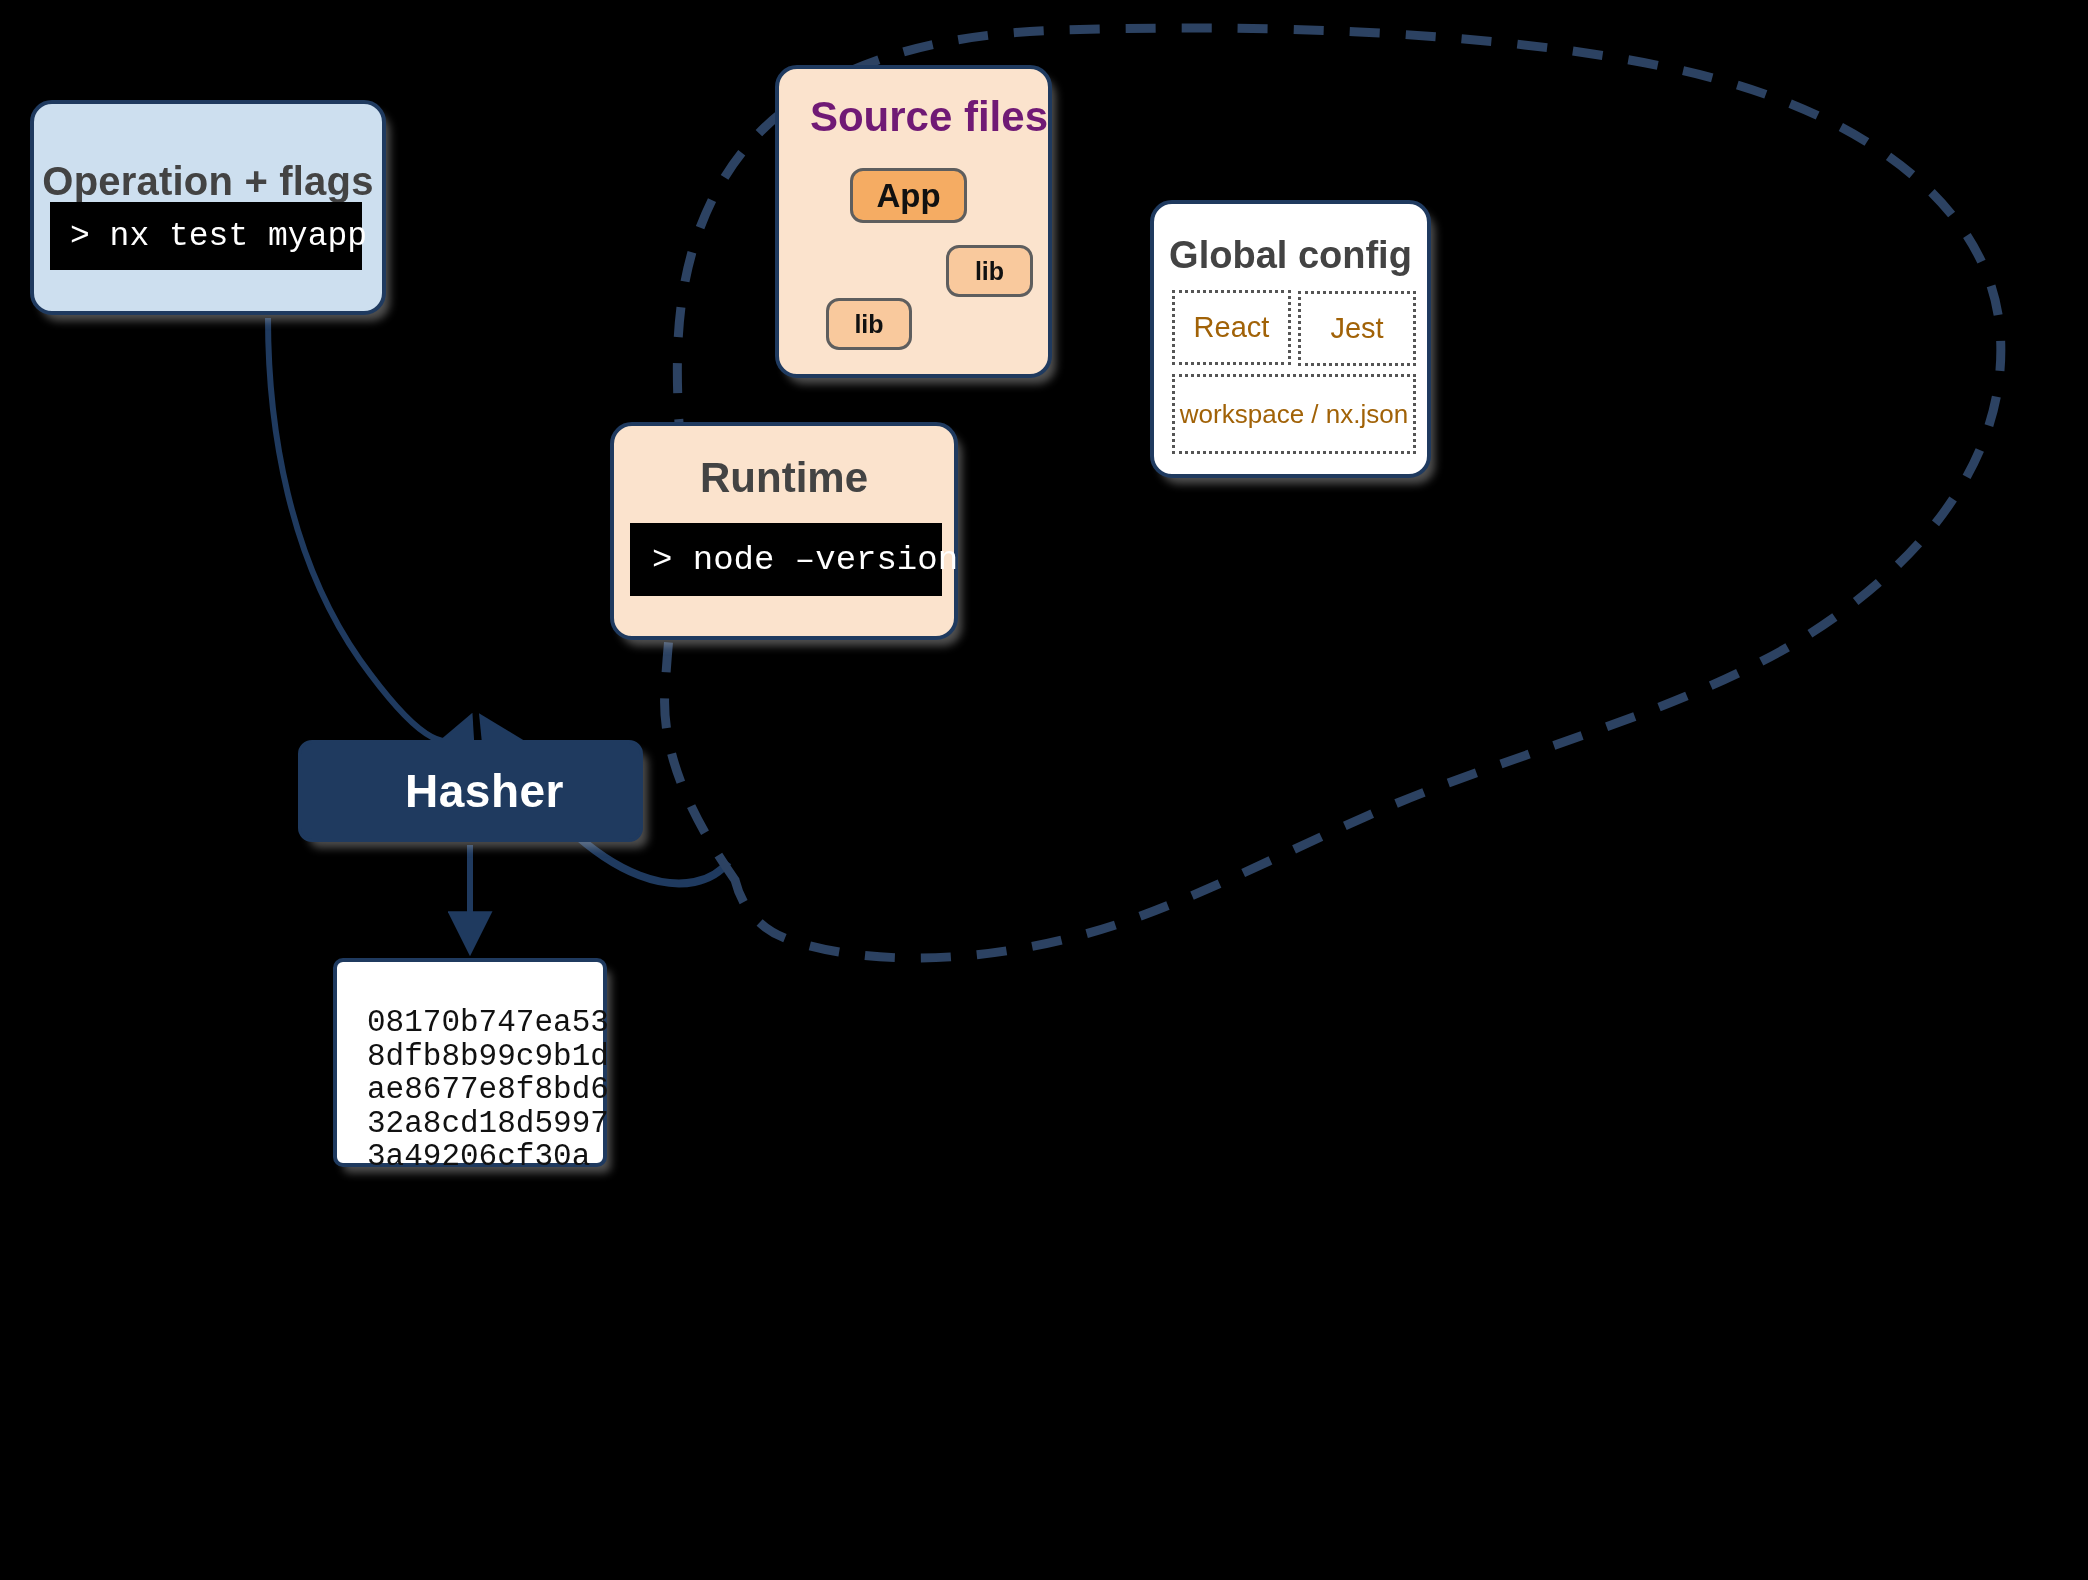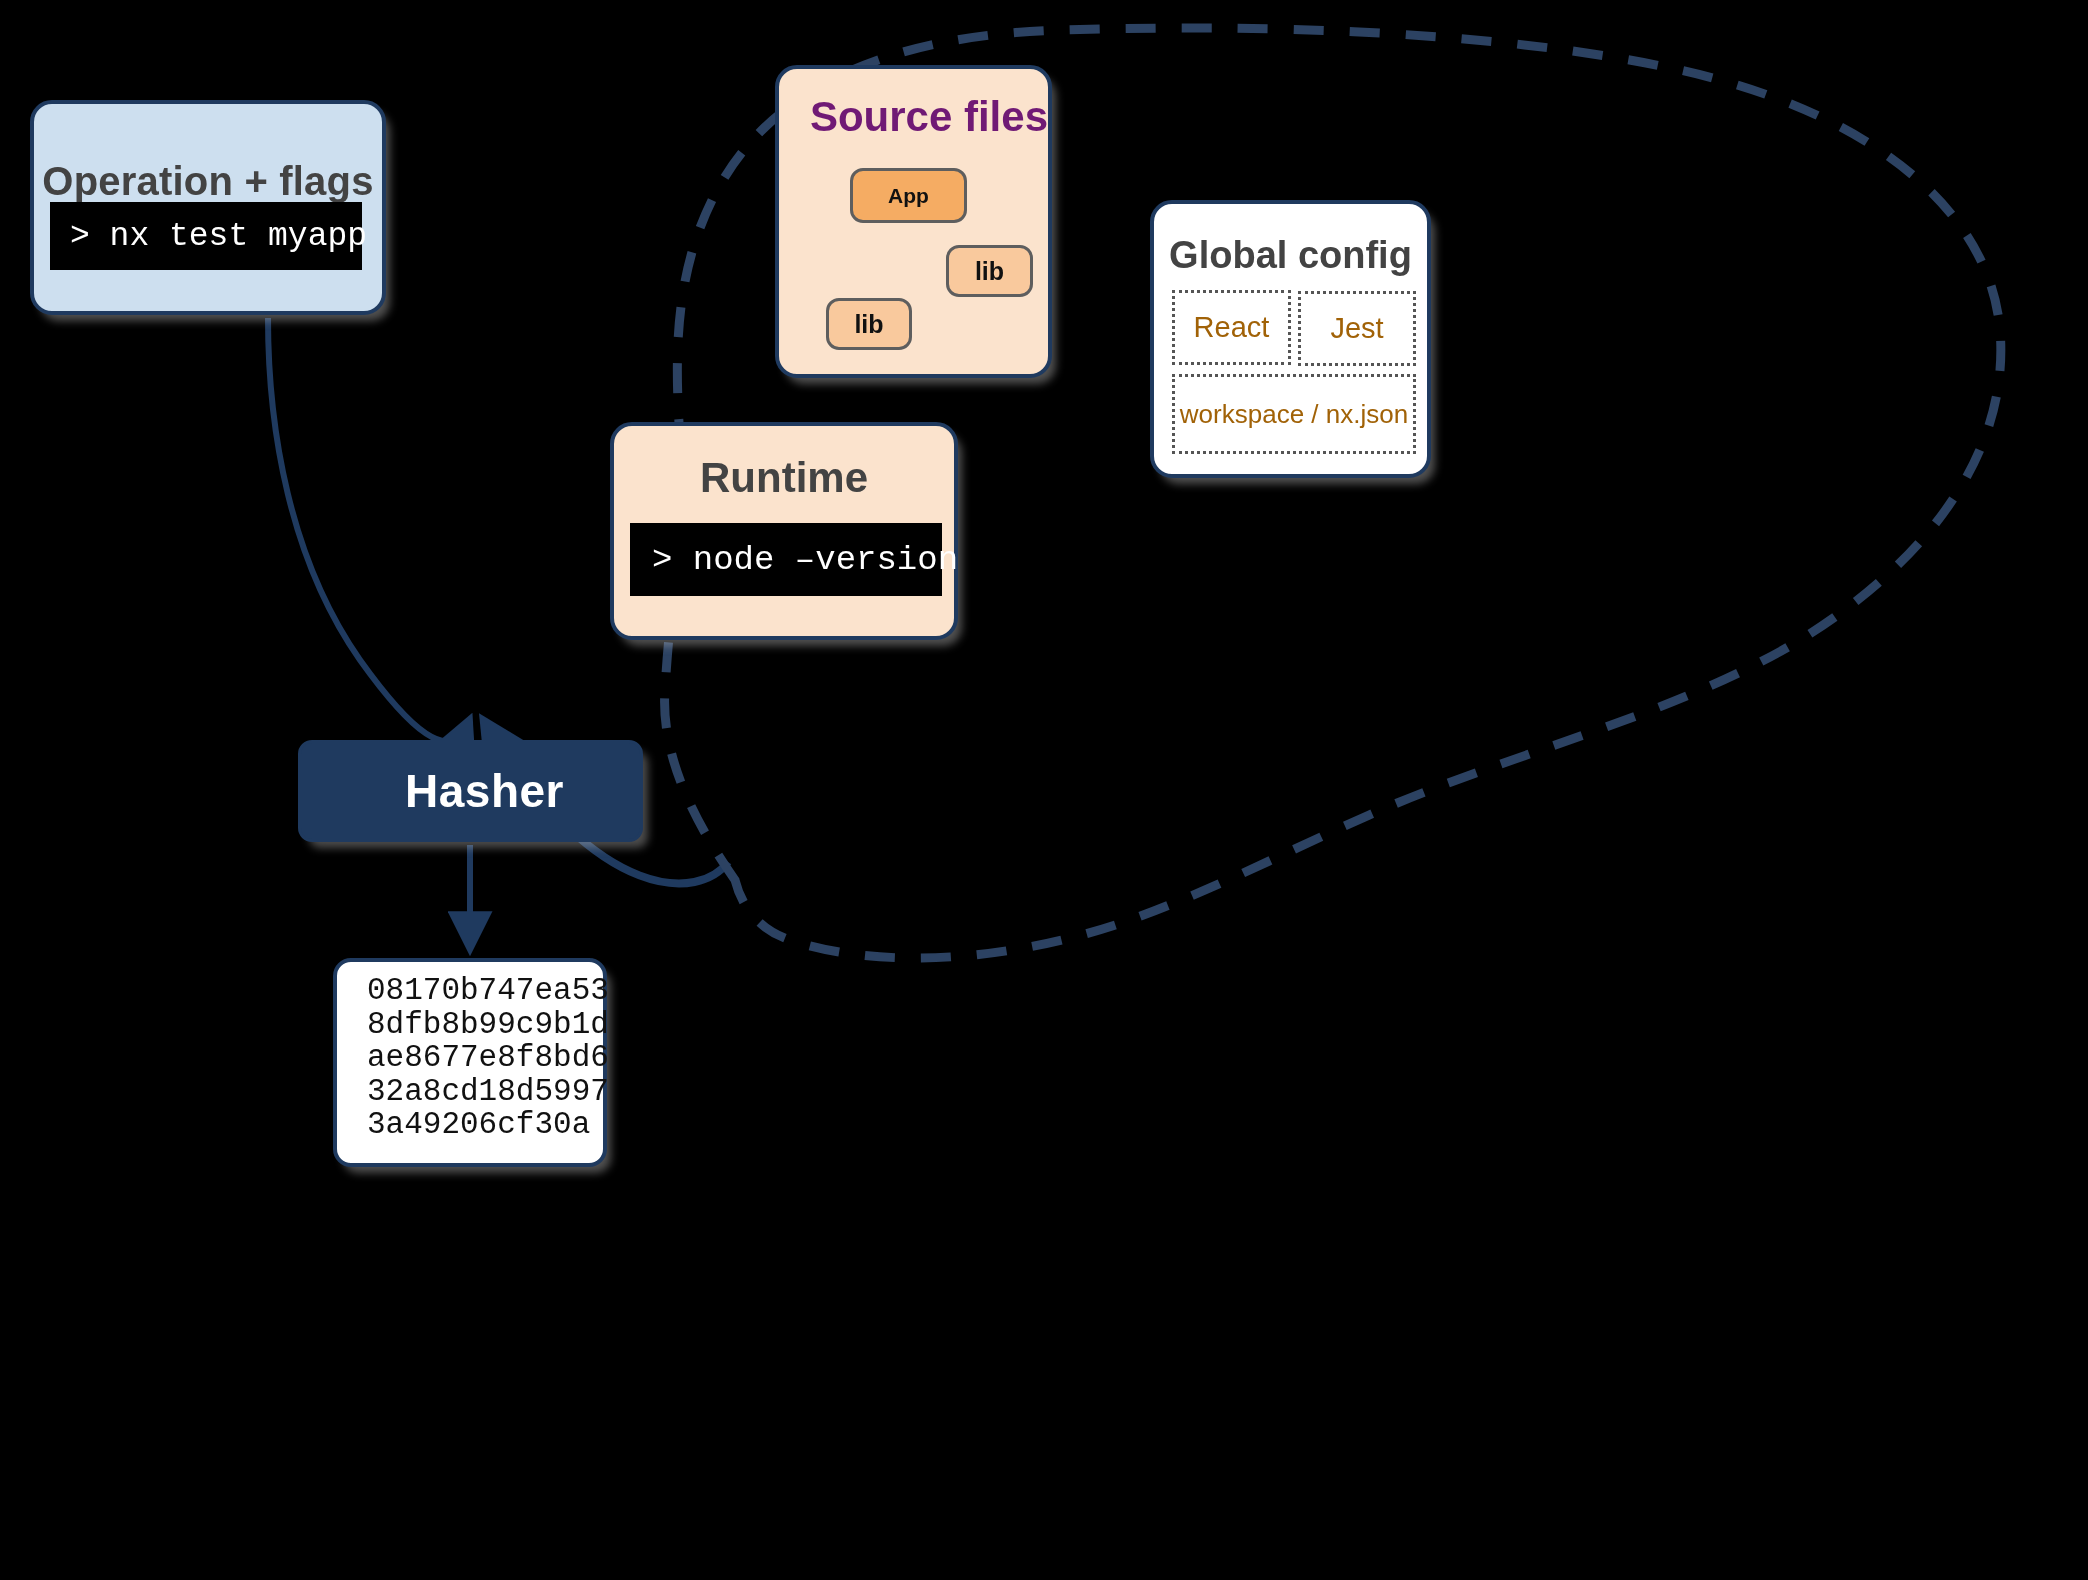--- a/index.html
+++ b/index.html
@@ -41,21 +41,21 @@
   #src-box{left:775px;top:65px;width:277px;height:313px;background:#fbe3cd;}
   #src-title{
     position:absolute;left:0;right:0;top:24px;text-align:right;
     font-size:42px;font-weight:700;color:#701a75;
   }
   .gnode{
     position:absolute;box-sizing:border-box;border:3px solid #5e5e5e;
     border-radius:13px;display:flex;align-items:center;justify-content:center;
     font-weight:700;color:#111;
   }
-  #g-app{left:850px;top:168px;width:117px;height:55px;background:#f5ac63;font-size:21px;}
+  #g-app{left:850px;top:168px;width:117px;height:55px;background:#f5ac63;font-size:33px;}
   #g-lib1{left:946px;top:245px;width:87px;height:52px;background:#f9c99d;font-size:25px;}
   #g-lib2{left:826px;top:298px;width:86px;height:52px;background:#f9c99d;font-size:25px;}
 
   
   #cfg-box{left:1150px;top:200px;width:281px;height:278px;background:#ffffff;}
   #cfg-title{
     position:absolute;left:0;right:0;top:30px;text-align:center;
     font-size:38px;font-weight:700;color:#434343;
   }
   .cfg-cell{
@@ -88,23 +88,23 @@
     left:298px;top:740px;width:345px;height:102px;background:#1f3a5f;
     border-radius:14px;border:3px solid #1f3a5f;
     box-shadow:8px 9px 9px -3px rgba(200,200,200,0.38);
     display:flex;align-items:center;justify-content:center;padding-left:28px;
   }
   #hasher-label{color:#fff;font-size:46px;font-weight:700;letter-spacing:.5px;}
 
   
   #hash-box{
     left:333px;top:958px;width:274px;height:209px;background:#fff;
-    border-radius:18px;border:4px solid #1f3a5f;
+    border-radius:10px;border:4px solid #1f3a5f;
     box-shadow:7px 9px 9px -3px rgba(200,200,200,0.40);
-    padding:12px 0 0 0;
+    padding:44px 0 0 0;
   }
   #hash-lines{
     font-family:"Liberation Mono",monospace;
     font-size:31px;line-height:33.5px;color:#111;
     padding-left:30px;white-space:pre;
   }
 </style>
 </head>
 <body>
 

